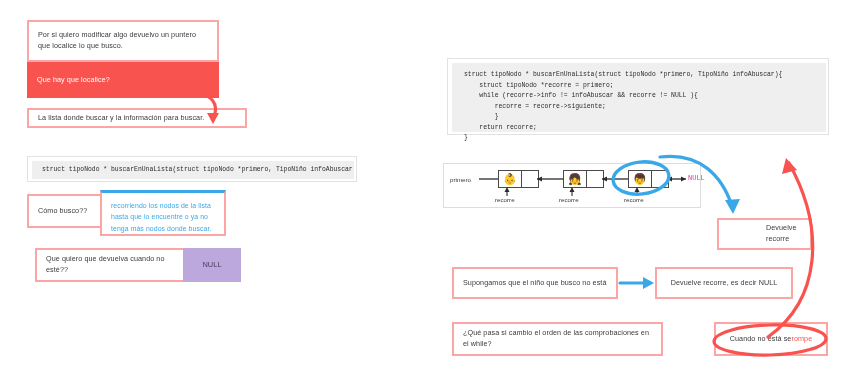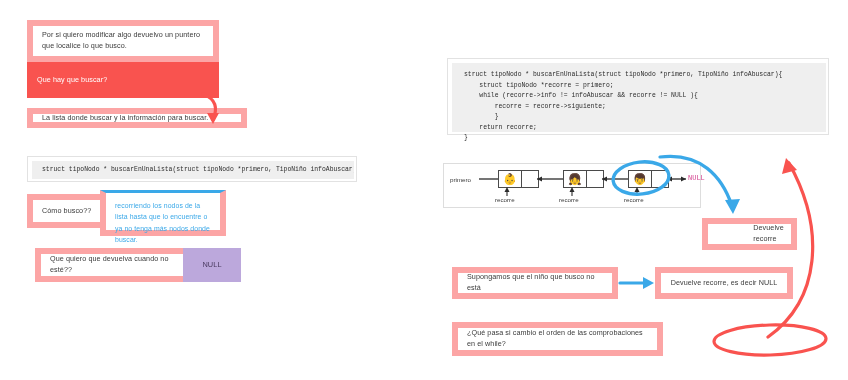--- a/index.html
+++ b/index.html
@@ -8,21 +8,21 @@
     background:#ffffff;
     font-family:"Liberation Sans", sans-serif;
     overflow:hidden;
     position:relative;
   }
   .canvas{position:absolute;left:0;top:0;width:848px;height:380px;}
   .box{
     position:absolute;
     box-sizing:border-box;
     background:#ffffff;
-    border:6px solid #fca5a5;
+    border:2px solid #fca5a5;
     display:flex;
     align-items:center;
     font-size:7.2px;
     color:#3a3a3a;
     letter-spacing:0.08px;
     line-height:1.5;
     padding:0 9px;
   }
   .box.center{justify-content:center;}
   .code{
@@ -103,21 +103,21 @@
 </head>
 <body>
 
 <div class="canvas">
 
   <div class="box" style="left:27px;top:20px;width:192px;height:42px;align-items:center;">
     <span>Por si quiero modificar algo devuelvo un puntero que localice lo que busco.</span>
   </div>
 
   <div class="box redbox" style="left:27px;top:62px;width:192px;height:36px;">
-    <span>Que hay que buscar?</span>
+    <span>Que hay que localice?</span>
   </div>
 
   <div class="box" style="left:27px;top:108px;width:220px;height:20px;">
     <span>La lista donde buscar y la información para buscar.</span>
   </div>
 
   <div class="codewrap" style="left:27px;top:156px;width:330px;height:26px;">
     <div class="code" style="left:4px;top:4px;width:322px;height:18px;display:flex;align-items:center;padding:0 10px;white-space:nowrap;overflow:hidden;">struct tipoNodo * buscarEnUnaLista(struct tipoNodo *primero, TipoNiño infoAbuscar);</div>
   </div>
 
@@ -164,36 +164,40 @@
     <div class="info">👦</div>
     <div class="next"></div>
   </div>
 
   <div class="nullt" style="left:688px;top:174px;">NULL</div>
 
   <div class="lbl" style="left:495px;top:196px;">recorre</div>
   <div class="lbl" style="left:559px;top:196px;">recorre</div>
   <div class="lbl" style="left:624px;top:196px;">recorre</div>
 
-  <div class="box center" style="left:702px;top:218px;width:95px;height:32px;padding-left:47px;">
+  <div class="box center" style="left:717px;top:218px;width:95px;height:32px;padding-left:47px;">
     <span>Devuelve recorre</span>
   </div>
 
   <div class="box center" style="left:655px;top:267px;width:138px;height:32px;">
     <span>Devuelve recorre, es decir NULL</span>
   </div>
 
   <div class="box" style="left:452px;top:267px;width:166px;height:32px;">
     <span>Supongamos que el niño que busco no está</span>
   </div>
 
   <div class="box" style="left:452px;top:322px;width:211px;height:34px;">
     <span>¿Qué pasa si cambio el orden de las comprobaciones en el while?</span>
   </div>
 
+  <div class="box center" style="left:714px;top:322px;width:114px;height:34px;">
+    <span>Cuando no está se </span>
+      <span class="redtxt">rompe</span>
+  </div>
 
   <svg class="overlay" viewBox="0 0 848 380">
 
     <g>
       <path d="M203,94 C216,99 218,108 213,120" stroke="#f9534f" stroke-width="3.2" fill="none" stroke-linecap="round"></path>
       <path d="M207,113 L213,124 L219,113 Z" fill="#f9534f"></path>
     </g>
 
     <g>
       <line x1="479" y1="179" x2="498" y2="179" stroke="#2b2b2b" stroke-width="1.3"></line>

